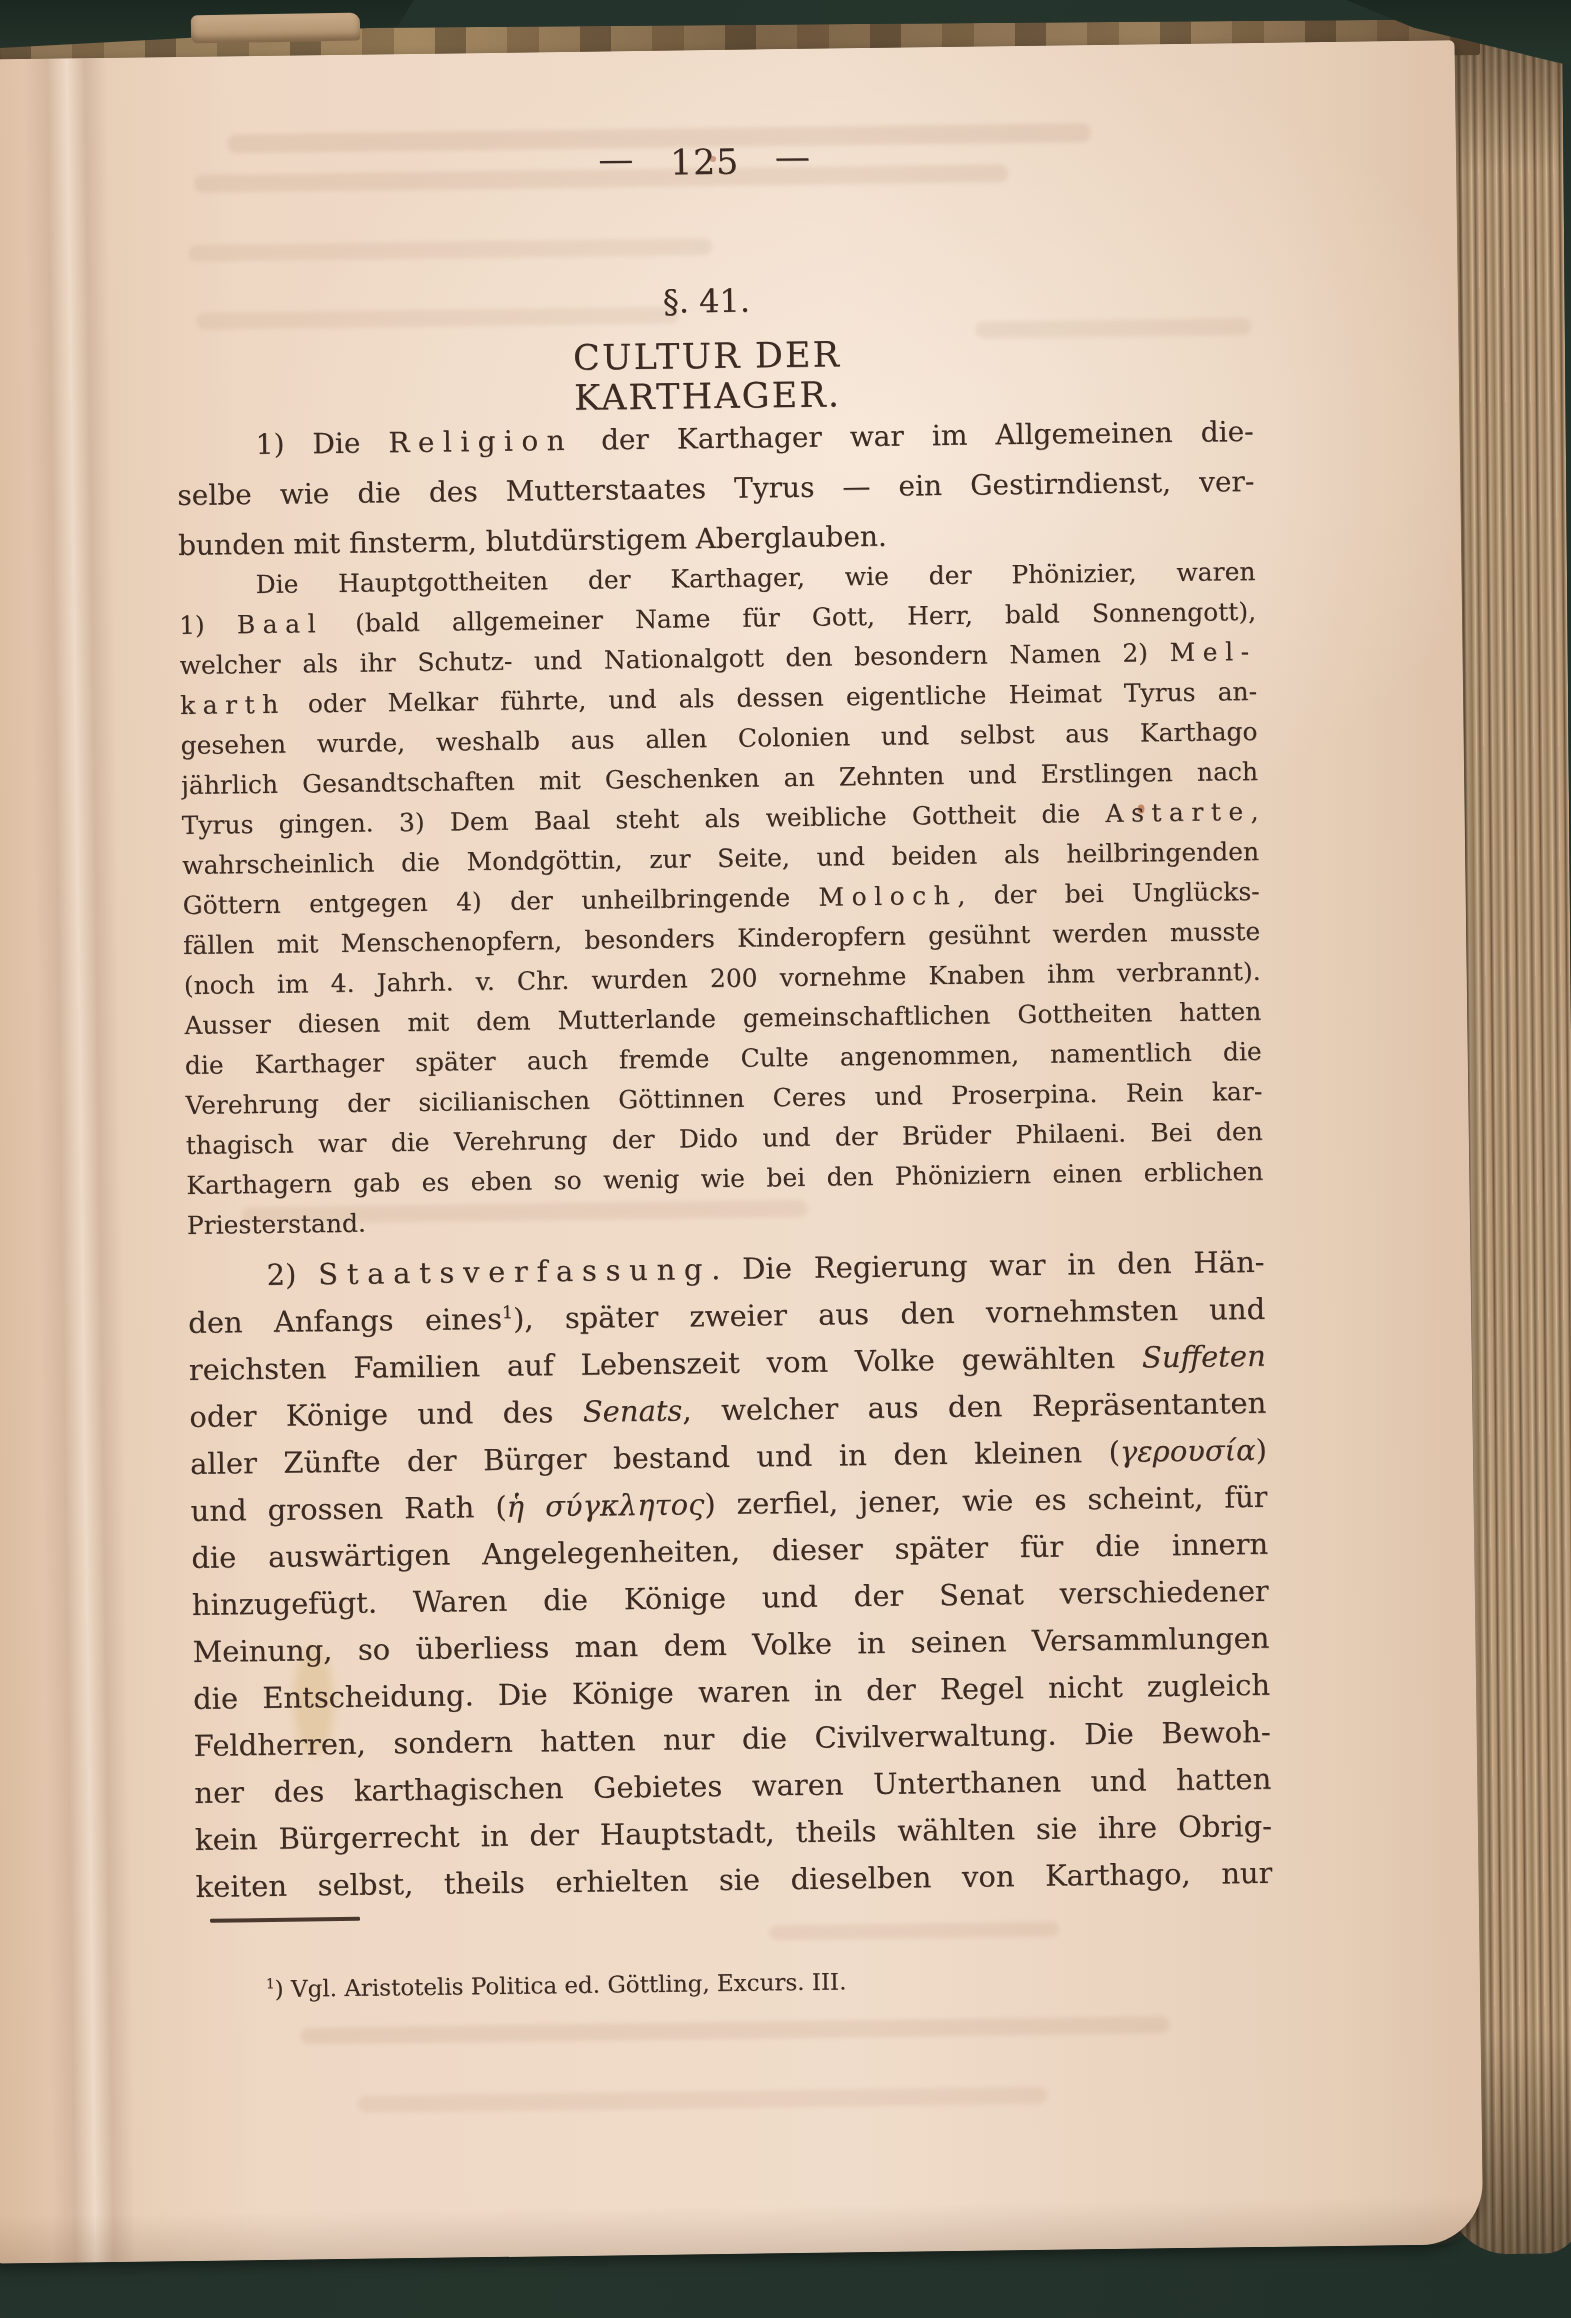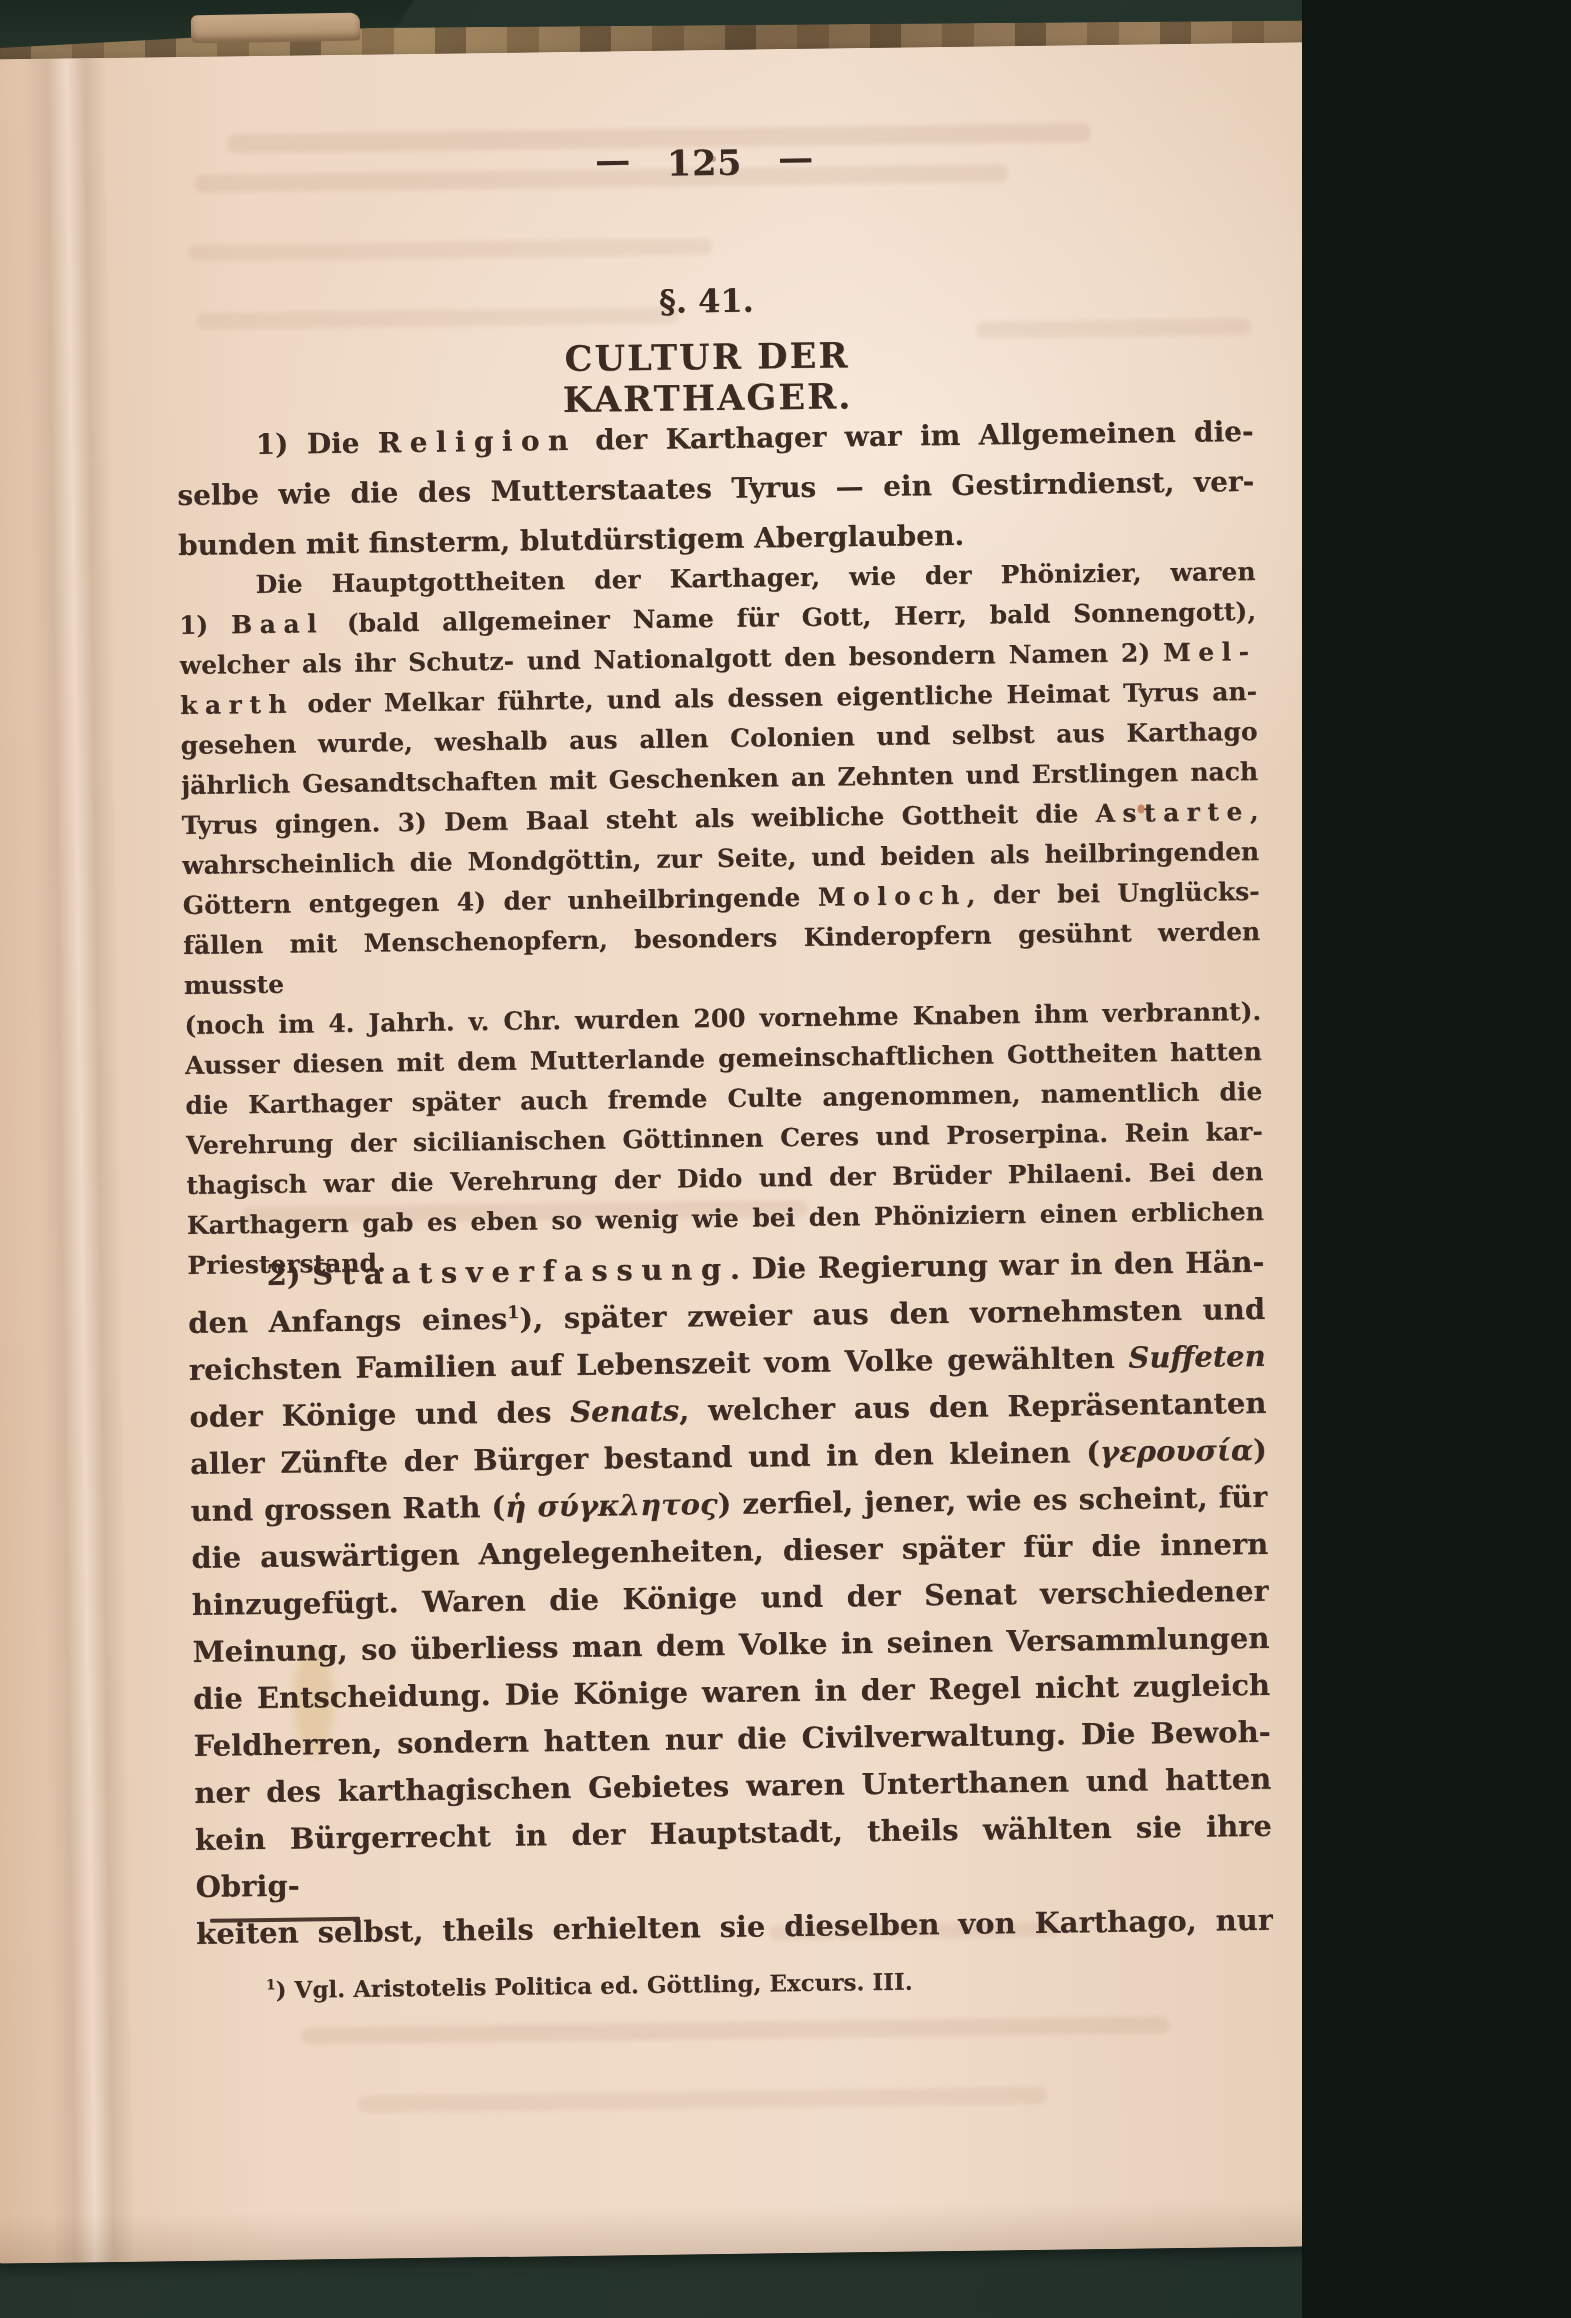--- a/index.html
+++ b/index.html
@@ -1,18 +1,18 @@
 <!DOCTYPE html>
 <html style="--paper: #eed8c4; --ink: #3c2b23; --cover: #22302a;font-size:11px"><head>
 <meta charset="utf-8">
 <style>
   html,body{margin:0;padding:0;background:#101713;}
-  #stage{position:relative;width:1302px;height:2319px;overflow:hidden;
+  #stage{position:relative;width:1571px;height:2319px;overflow:hidden;
          background:linear-gradient(100deg,var(--cover) 0%,#26352c 45%,var(--cover) 100%);
-         font-family:"DejaVu Serif","Liberation Serif",serif;font-weight:bold;}
+         font-family:"DejaVu Serif","Liberation Serif",serif;}
   
   #fore-edge{position:absolute;left:1437px;top:40px;width:135px;height:2214px;
     transform:rotate(-0.5deg);
     border-radius:4.1px 7px 38px 62px;
     background:
       linear-gradient(180deg,rgba(50,38,24,.45) 0%,rgba(0,0,0,0) 6%,rgba(0,0,0,0) 90%,rgba(40,30,18,.5) 100%),
       repeating-linear-gradient(90deg,
         #c9ad8e 0px,#b1926f 4.1px,#6f5940 6.2px,#c2a586 9px,#937a58 14px,
         #cdb292 18px,#7c6448 21.4px,#bfa283 25px);}
   

